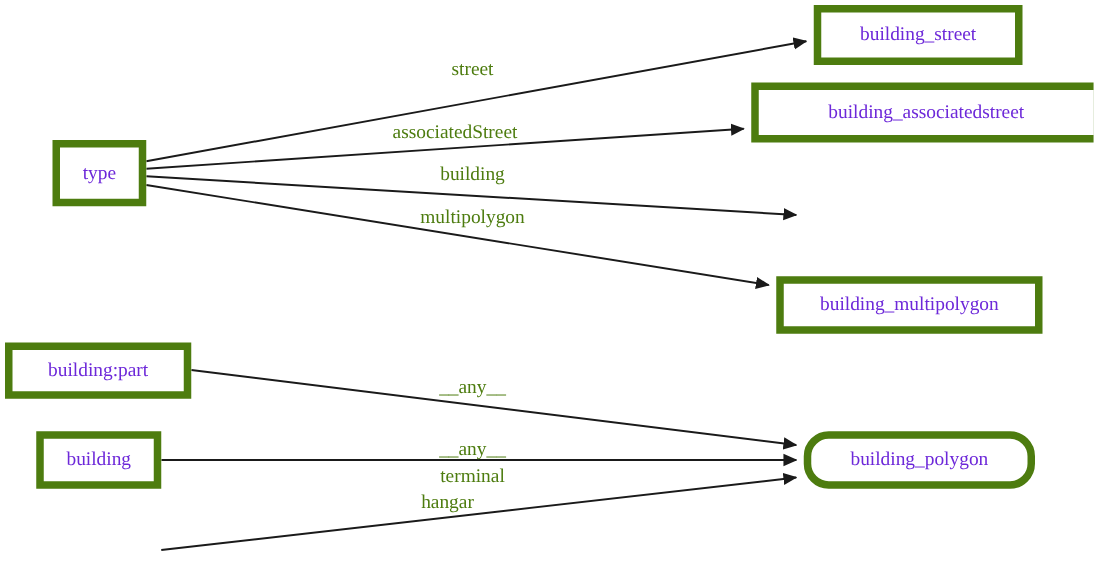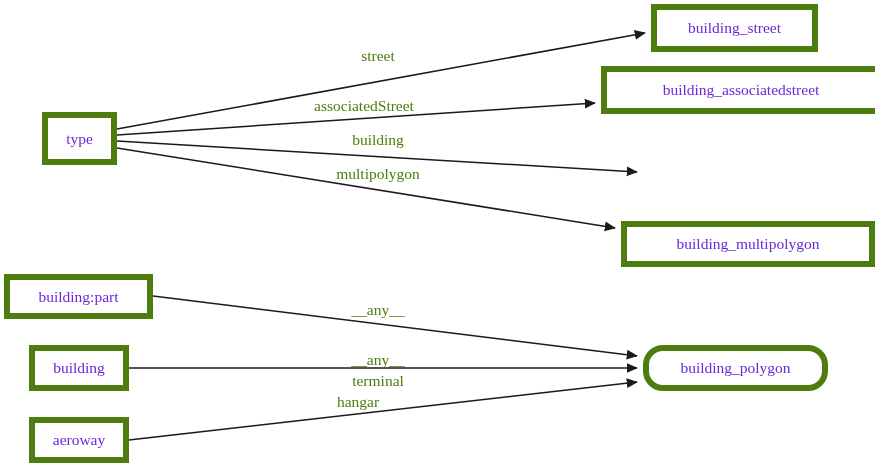--- a/index.html
+++ b/index.html
@@ -71,34 +71,31 @@
   </div>
 
   <div class="node" style="left:42px;top:112px;width:75px;height:53px;">
     <span>type</span>
   </div>
 
   <div class="node" style="left:29px;top:345px;width:100px;height:46px;">
     <span>building</span>
   </div>
 
-  <div class="node" style="left:29px;top:417px;width:100px;height:46px;">
-    <span>aeroway</span>
-  </div>
 
   <div class="node" style="left:651px;top:4px;width:167px;height:48px;">
     <span>building_street</span>
   </div>
 
   <div class="node" style="left:601px;top:66px;width:280px;height:48px;">
     <span>building_associatedstreet</span>
   </div>
 
 
-  <div class="node" style="left:621px;top:221px;width:254px;height:46px;">
+  <div class="node" style="left:621px;top:221px;width:213px;height:46px;">
     <span>building_multipolygon</span>
   </div>
 
   <div class="node" style="left:643px;top:345px;width:185px;height:46px;border-radius:20px;">
     <span>building_polygon</span>
   </div>
 
   <div class="edge-label" style="left:378px;top:56px;">street</div>
   <div class="edge-label" style="left:364px;top:106px;">associatedStreet</div>
   <div class="edge-label" style="left:378px;top:140px;">building</div>

